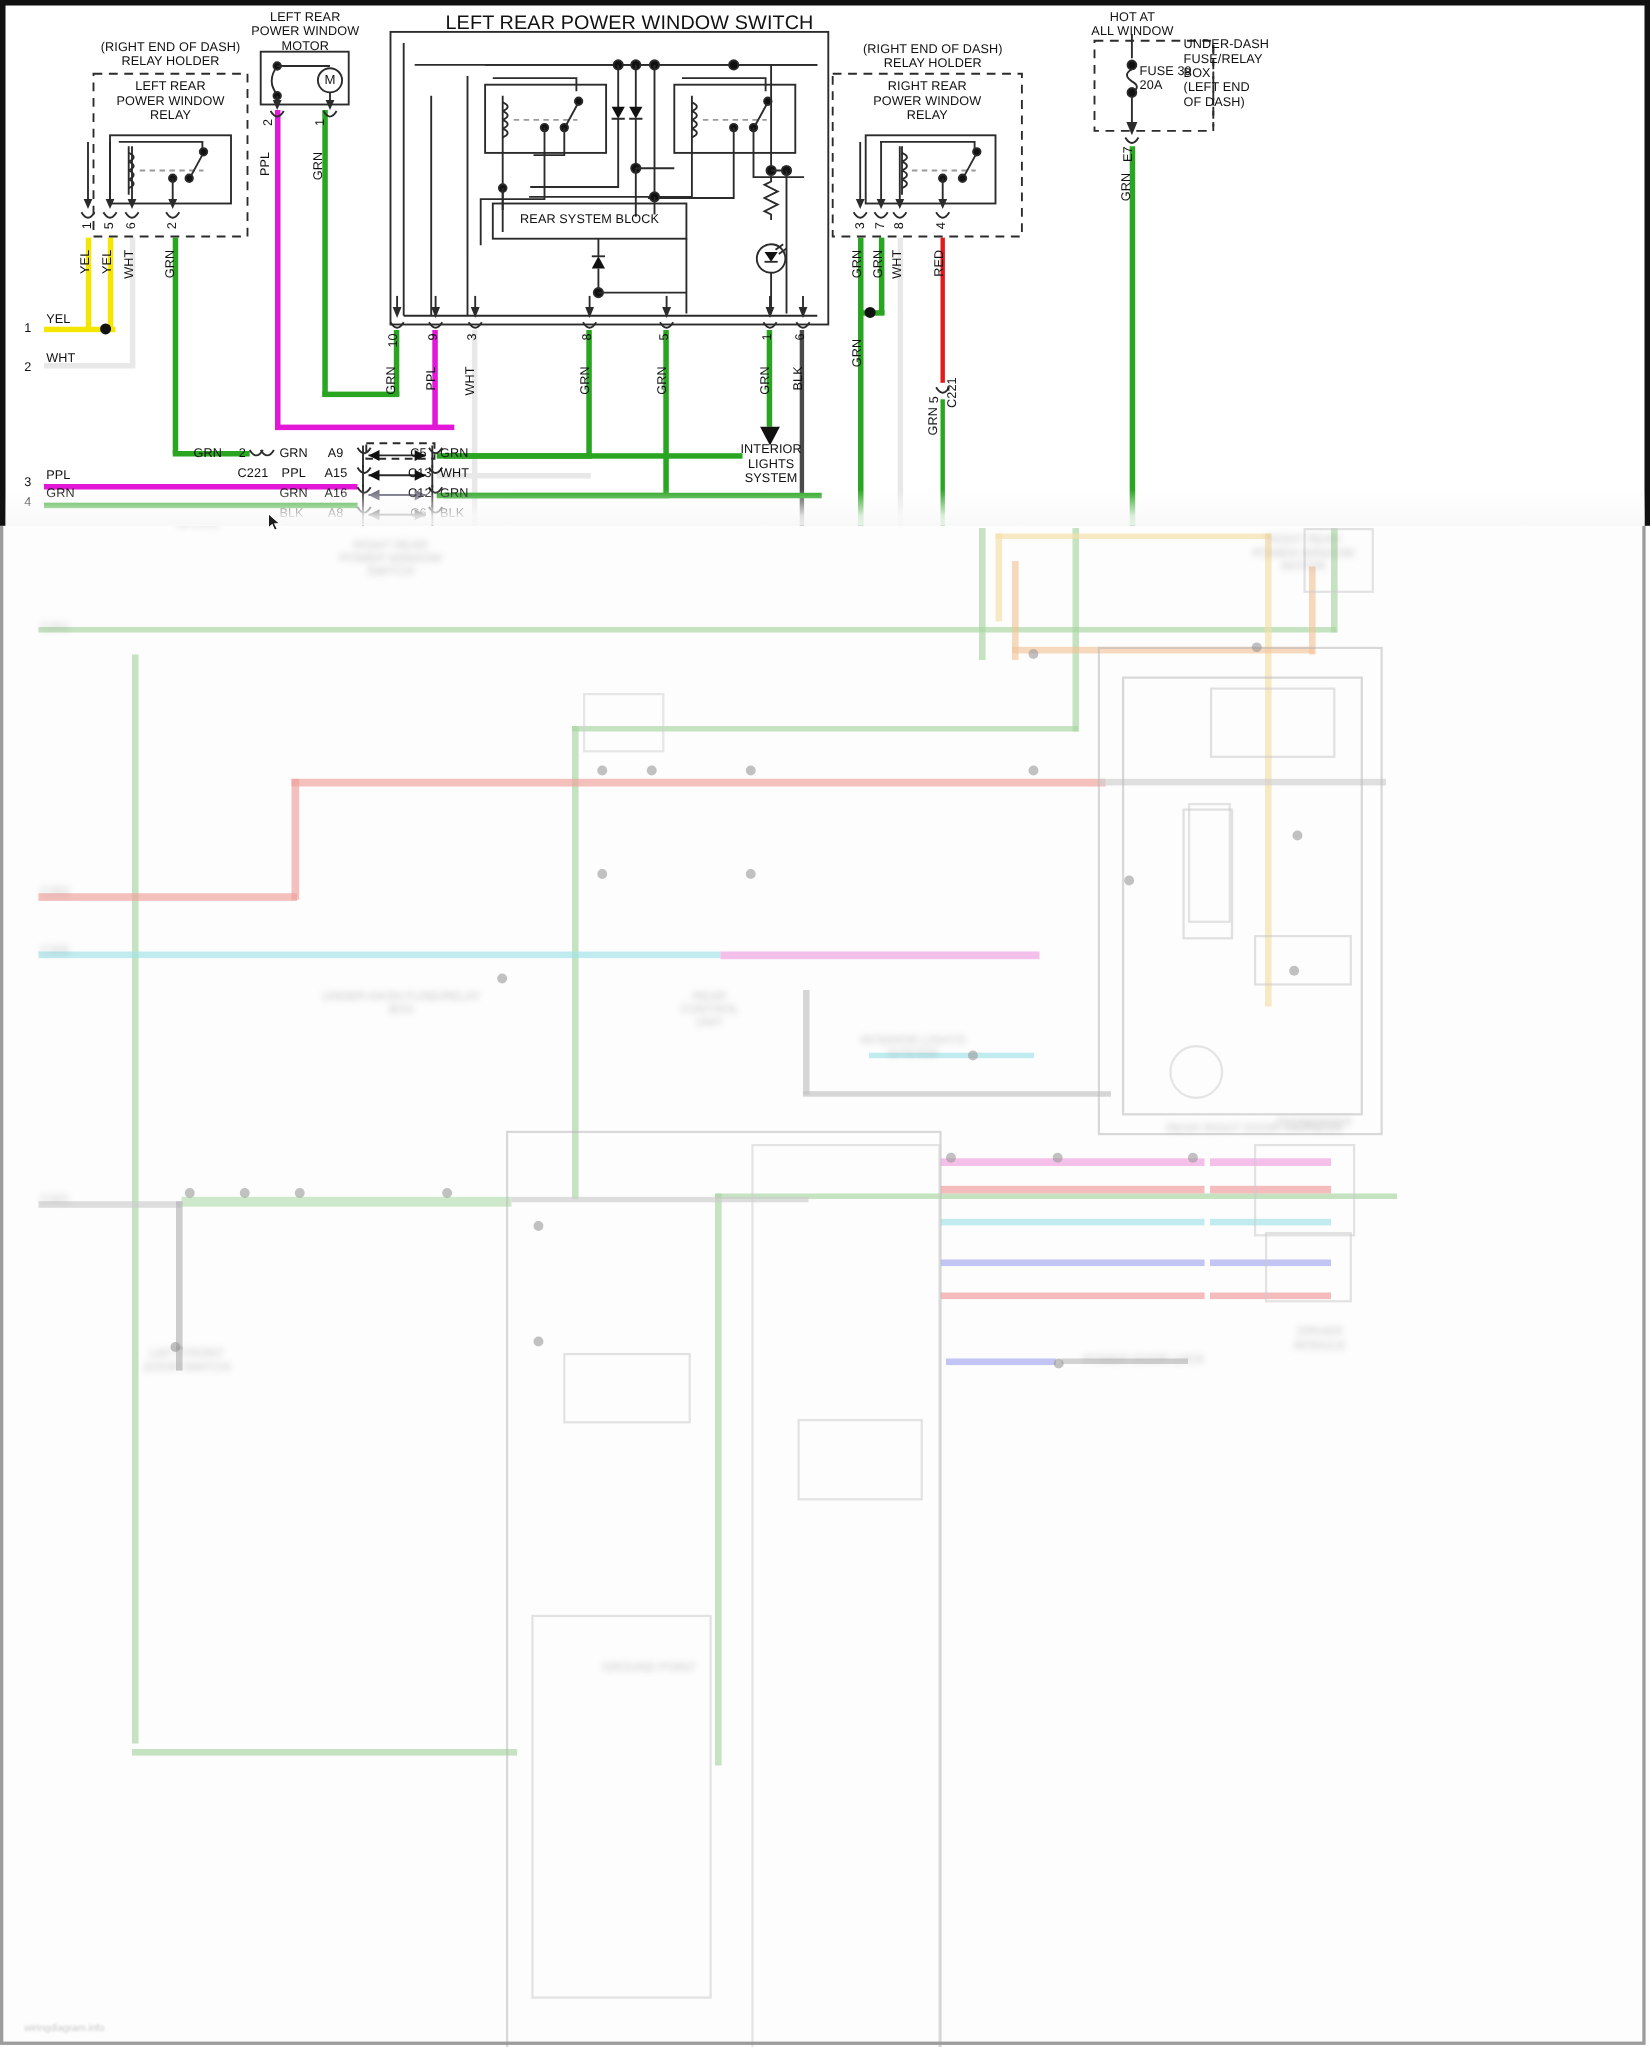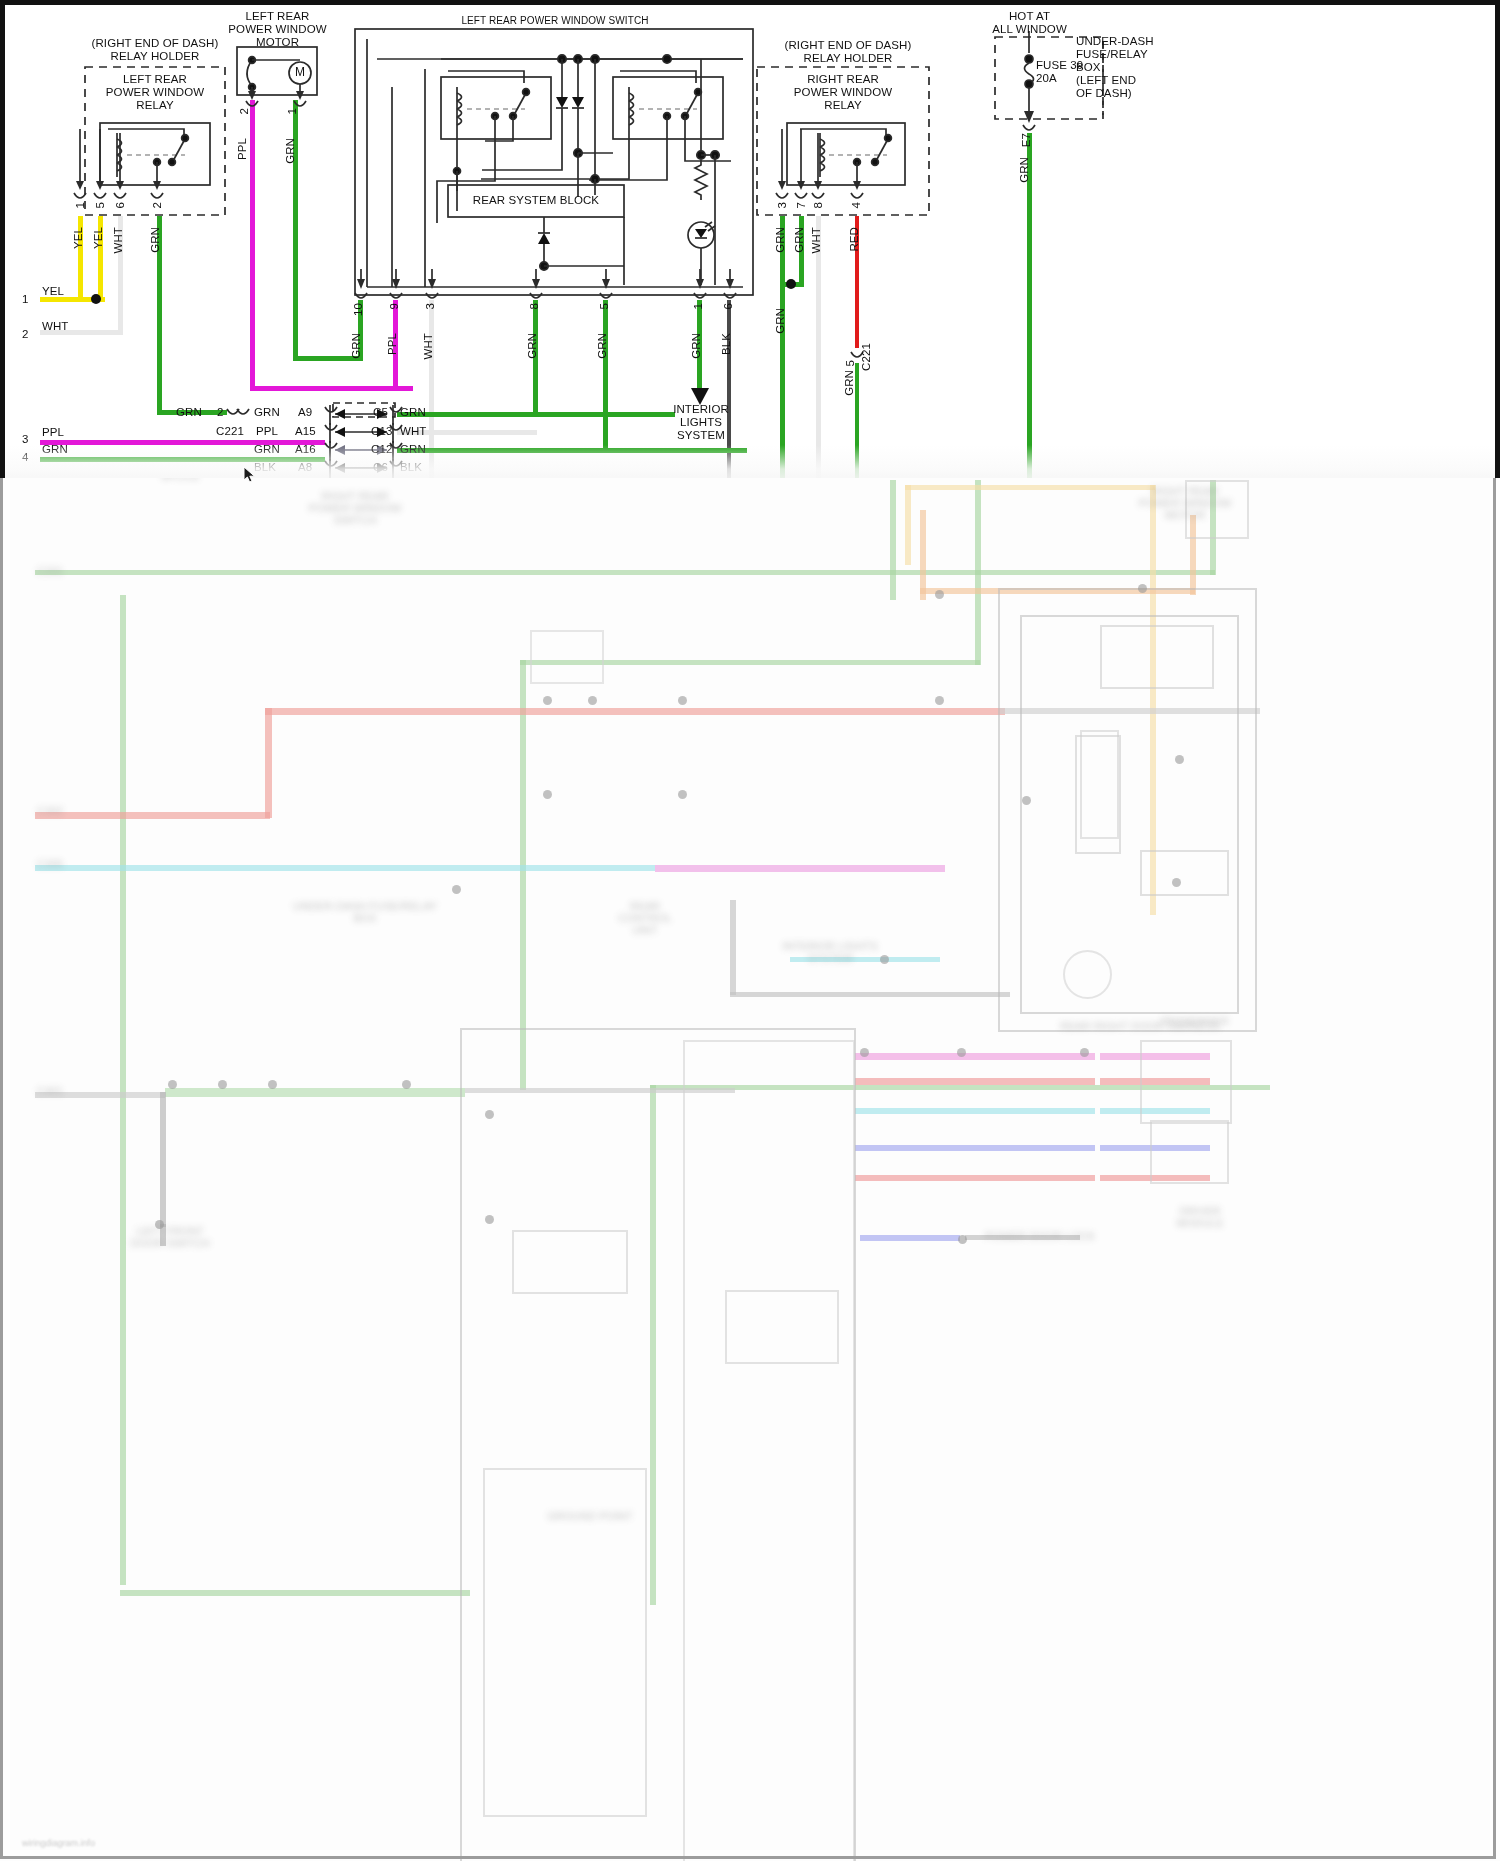--- a/index.html
+++ b/index.html
@@ -19,21 +19,21 @@
   
   #fg{position:absolute;left:0;top:0;width:1500px;height:478px;background:#fff;
       border-left:5px solid #111;border-top:5px solid #111;border-right:5px solid #111;box-sizing:border-box;
       overflow:hidden;}
   #fg-fade{position:absolute;left:0;top:440px;width:1500px;height:40px;
       background:linear-gradient(to bottom,rgba(255,255,255,0) 0%,rgba(250,250,250,.85) 60%,rgba(245,245,245,1) 100%);}
 
   .lbl{position:absolute;font-size:11.5px;color:#111;line-height:13px;white-space:pre;letter-spacing:.1px;}
   .lbl.c{text-align:center;}
   .lbl.vert{writing-mode:vertical-rl;transform:rotate(180deg);text-align:left;}
-  .lbl.b{font-size:10px;}
+  .lbl.b{font-size:18px;}
 
   .wire{position:absolute;}
   .w-grn{background:#2aa522;}
   .w-yel{background:#f5e600;}
   .w-wht{background:#e8e8e8;}
   .w-ppl{background:#e317d8;}
   .w-red{background:#e11b1b;}
   .w-blk{background:#4a4a4a;}
 
   svg.ov{position:absolute;left:0;top:0;width:1500px;height:478px;overflow:visible;pointer-events:none;}

